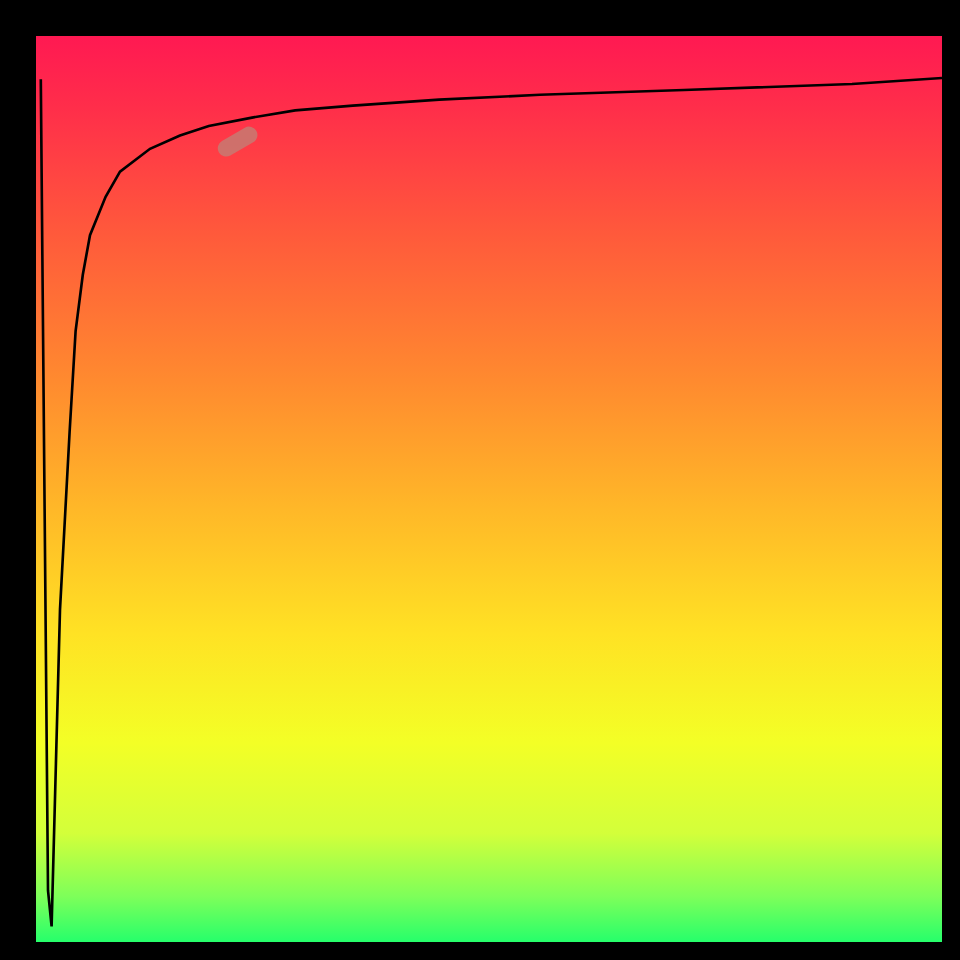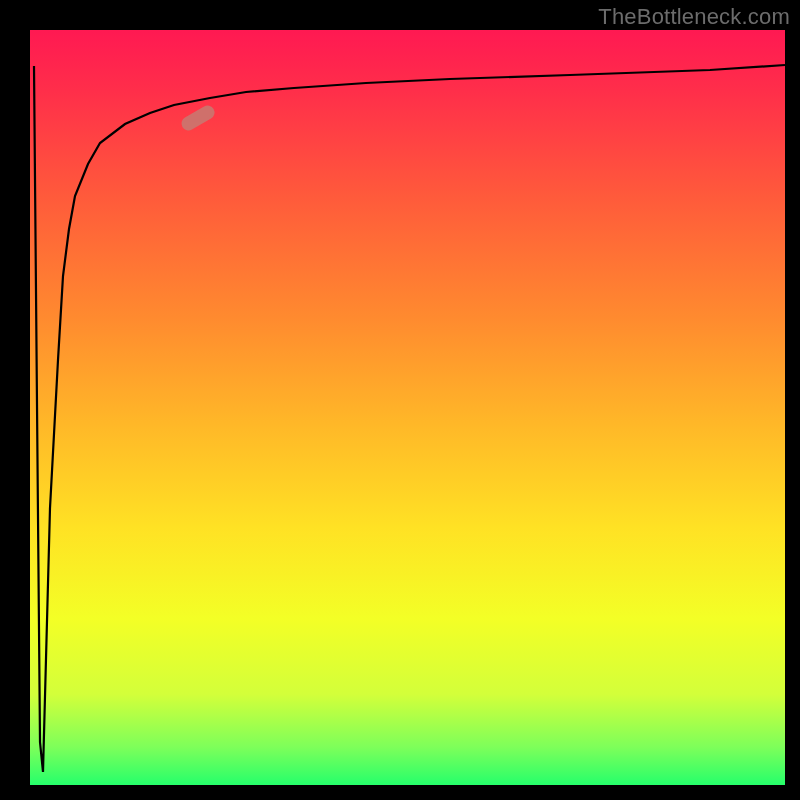--- a/index.html
+++ b/index.html
@@ -98,14 +98,13 @@
                L 420 49
                L 540 45
                L 680 40
                L 755 35"></path>
       <g transform="translate(168,88) rotate(-30)">
         <rect class="marker" x="-18" y="-7" width="36" height="14" rx="7" ry="7"></rect>
       </g>
     </svg>
   </div>
 
-  <div class="watermark">TheBottleneck.com</div>
 </div>
 
 </body></html>

